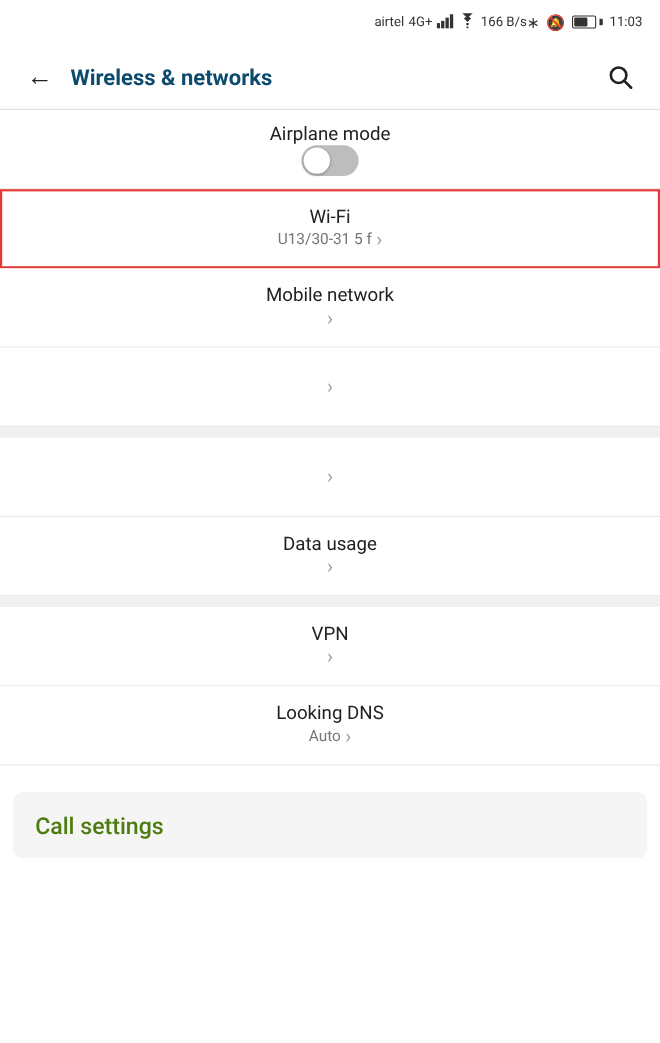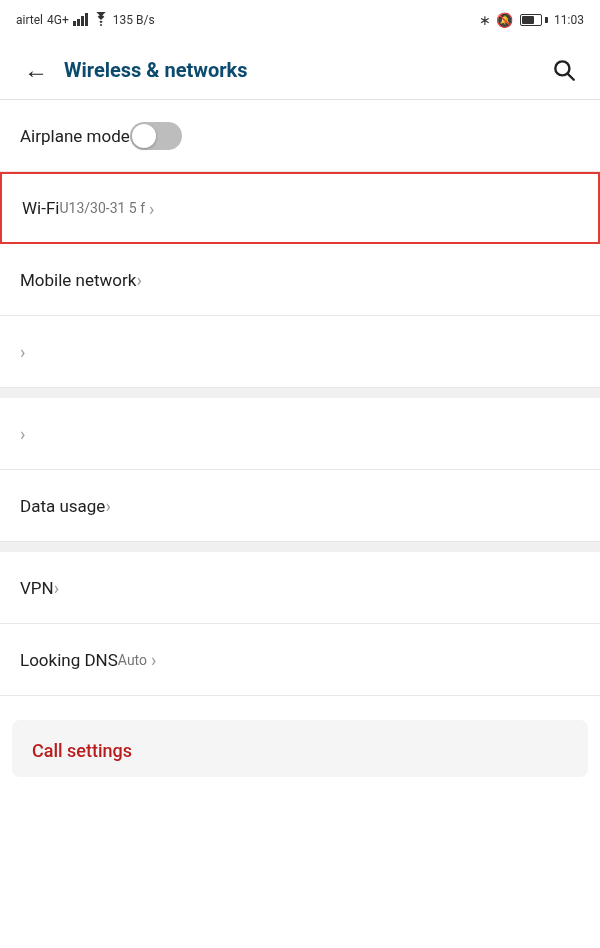--- a/index.html
+++ b/index.html
@@ -12,21 +12,21 @@
       font-size: 16px;
       color: #212121;
     }
 
     
     .status-bar {
       background: #fff;
       height: 40px;
       display: flex;
       align-items: center;
-      justify-content: space-between;
+      justify-content: flex-end;
       padding: 0 16px;
       font-size: 13px;
       color: #333;
     }
     .status-left {
       display: flex;
       align-items: center;
       gap: 4px;
       font-size: 12px;
     }
@@ -114,26 +114,27 @@
     
     .section-divider {
       height: 10px;
       background: #f0f0f0;
     }
 
     
     .setting-item {
       display: flex;
       align-items: center;
-      justify-content: flex-start;
+      justify-content: center;
       padding: 0 20px;
       height: 72px;
       border-bottom: 1px solid #e8e8e8;
       cursor: pointer;
       background: #fff;
+      flex-direction: column;
     }
     .setting-item.wifi-highlighted {
       border: 2px solid #e53935;
     }
     .setting-item-left {
       display: flex;
       flex-direction: column;
     }
     .setting-label {
       font-size: 17px;
@@ -188,22 +189,22 @@
       background: #f5f5f5;
       border-radius: 8px;
       padding: 20px 20px 16px 20px;
     }
     .footer-card-text {
       font-size: 15px;
       color: #757575;
       margin-bottom: 10px;
     }
     .footer-card-link {
-      font-size: 18px;
-      color: #b91c1c;
+      font-size: 21px;
+      color: #4d7c0f;
       font-weight: 500;
       cursor: pointer;
       text-transform: none;
     }
   </style>
 </head>
 <body>
 
 <div class="status-bar">
   <div class="status-left">
@@ -220,21 +221,21 @@
     </span>
 
     <span>
       <svg width="16" height="14" viewBox="0 0 24 20">
         <path d="M12 16.5l2.5-2.5a3.5 3.5 0 0 0-5 0z" fill="#333"></path>
         <path d="M12 11.5l5-5a7 7 0 0 0-10 0z" fill="#333"></path>
         <path d="M12 6.5l7.5-7.5a12 12 0 0 0-15 0z" fill="#333"></path>
         <circle cx="12" cy="19" r="1.5" fill="#333"></circle>
       </svg>
     </span>
-    <span>135 B/s</span>
+    <span>166 B/s</span>
   </div>
   <div class="status-right">
 
     <span style="font-size:14px;">∗</span>
 
     <span style="font-size:14px;">🔕</span>
 
     <div class="battery-icon">
       <div class="battery-body">
         <div class="battery-fill"></div>

